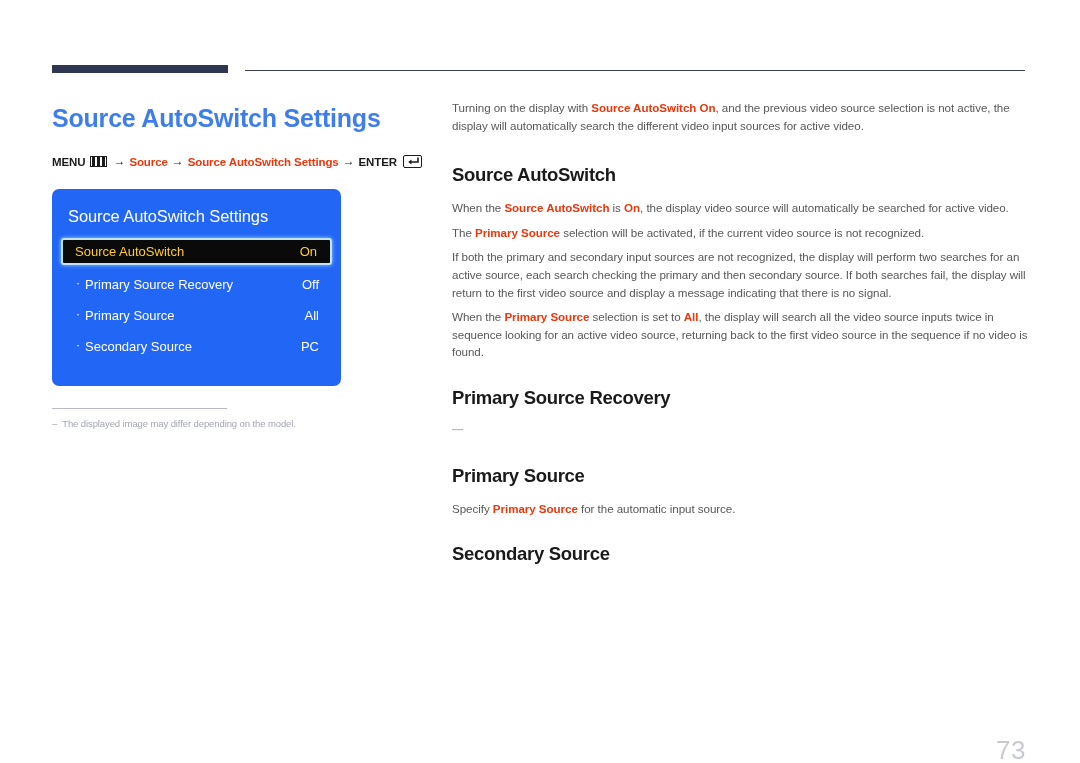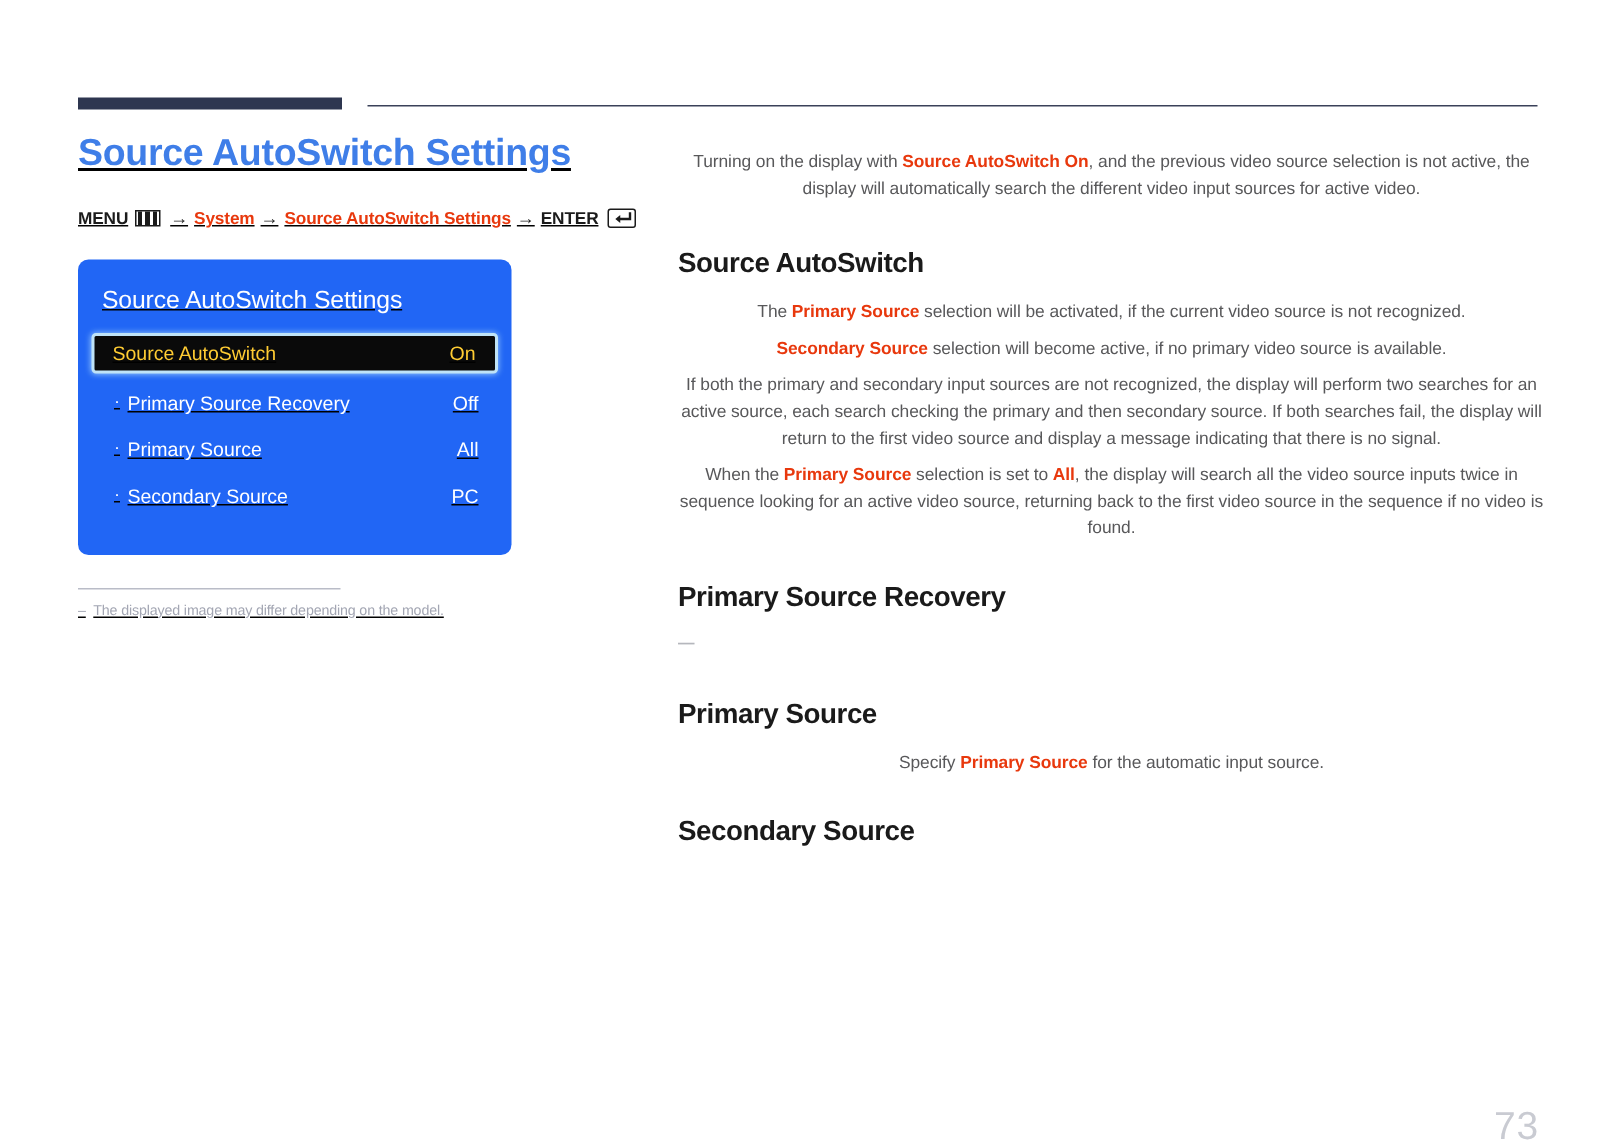--- a/index.html
+++ b/index.html
@@ -31,23 +31,22 @@
     top: 70px;
     width: 780px;
     height: 1px;
     background: #3a4159;
   }
 
   
   .left-col {
     position: absolute;
     left: 52px;
-    top: 88px;
+    top: 104px;
     width: 380px;
-    text-decoration: underline;
   }
   .page-title {
     font-size: 25px;
     font-weight: bold;
     color: #3f7ee8;
     letter-spacing: -0.2px;
     line-height: 1.15;
     margin: 0 0 22px 0;
   }
 
@@ -174,21 +173,20 @@
     left: 452px;
     top: 99px;
     width: 578px;
   }
   .para {
     font-size: 11.6px;
     line-height: 1.52;
     color: #58585a;
     margin: 0 0 7px 0;
     letter-spacing: -0.05px;
-    text-align: center;
   }
   .para b { color: #e8380d; font-weight: bold; }
   .para.tight { margin-bottom: 4px; }
   .sec-head {
     font-size: 18.5px;
     font-weight: bold;
     color: #1a1a1a;
     margin: 26px 0 13px 0;
     letter-spacing: -0.3px;
   }
@@ -228,21 +226,21 @@
 <div class="rule-thin"></div>
 
 <div class="left-col">
 
   <h1 class="page-title">Source AutoSwitch Settings</h1>
 
   <div class="menu-path">
     <span>MENU</span>
     <span class="icon-menu"></span>
     <span class="arrow">→</span>
-    <span class="accent">System</span>
+    <span class="accent">Source</span>
     <span class="arrow">→</span>
     <span class="accent">Source AutoSwitch Settings</span>
     <span class="arrow">→</span>
     <span>ENTER</span>
     <span class="icon-enter">
       <svg width="14" height="10" viewBox="0 0 14 10">
         <path d="M12 0.5 L12 5 L4 5" stroke="#1b1b1b" stroke-width="1.6" fill="none"></path>
         <path d="M5.5 2.4 L2.2 5 L5.5 7.6 Z" fill="#1b1b1b"></path>
       </svg>
     </span>
@@ -291,24 +289,24 @@
     </div>
   </div>
 </div>
 
 <div class="right-col">
 
   <p class="para"><span>Turning on the display with </span><b>Source AutoSwitch On</b><span>, and the previous video source selection is not active, the display will automatically search the different video input sources for active video.</span></p>
 
   <h2 class="sec-head first">Source AutoSwitch</h2>
 
+  <p class="para"><span>When the </span><b>Source AutoSwitch</b><span> is </span><b>On</b><span>, the display video source will automatically be searched for active video.</span></p>
 
   <p class="para"><span>The </span><b>Primary Source</b><span> selection will be activated, if the current video source is not recognized.</span></p>
 
-  <p class="para"><span></span><b>Secondary Source</b><span> selection will become active, if no primary video source is available.</span></p>
 
   <p class="para"><span>If both the primary and secondary input sources are not recognized, the display will perform two searches for an active source, each search checking the primary and then secondary source. If both searches fail, the display will return to the first video source and display a message indicating that there is no signal.</span></p>
 
   <p class="para"><span>When the </span><b>Primary Source</b><span> selection is set to </span><b>All</b><span>, the display will search all the video source inputs twice in sequence looking for an active video source, returning back to the first video source in the sequence if no video is found.</span></p>
 
   <h2 class="sec-head">Primary Source Recovery</h2>
   <div class="note">
     <span class="dash">—</span>
   </div>
 

